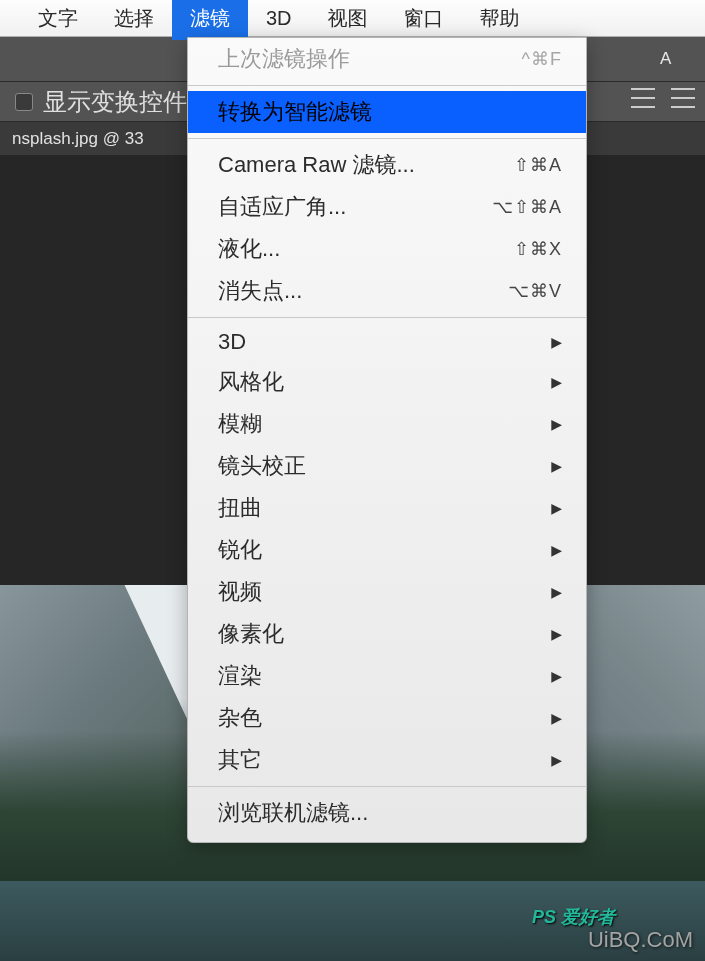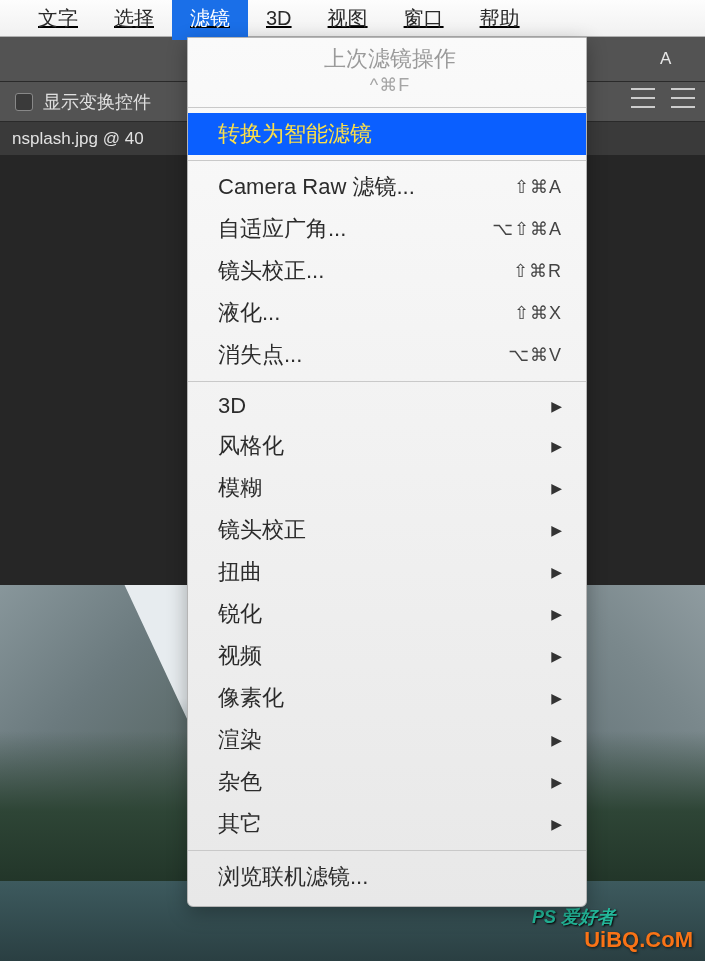--- a/index.html
+++ b/index.html
@@ -1,49 +1,49 @@
 <!DOCTYPE html>
 <html><head>
 <meta charset="utf-8">
 <style>
 * { margin: 0; padding: 0; box-sizing: border-box; font-family: -apple-system, "PingFang SC", "Helvetica Neue", Arial, sans-serif; }
 body { width: 705px; height: 961px; background: #535353; overflow: hidden; position: relative; }
 
-.menubar { background: linear-gradient(#fdfdfd, #f1f1f1); height: 37px; display: flex; align-items: center; padding: 0 20px; border-bottom: 1px solid #b0b0b0; text-decoration: underline; }
+.menubar { background: linear-gradient(#fdfdfd, #f1f1f1); height: 37px; display: flex; align-items: center; padding: 0 20px; border-bottom: 1px solid #b0b0b0; }
 .menu-item { font-size: 20px; color: #2a2a2a; padding: 8px 18px; cursor: default; }
 .menu-item.active { background: #1a6fe8; color: #fff; }
 
 .toolbar-row { background: #535353; height: 45px; display: flex; align-items: center; padding: 0 10px; border-bottom: 1px solid #2a2a2a; }
 .toolbar-text { color: #e8e8e8; font-size: 17px; margin-left: 650px; }
 
 .options-row { background: #535353; height: 40px; display: flex; align-items: center; padding: 0 15px; border-bottom: 1px solid #2a2a2a; }
 .checkbox { width: 18px; height: 18px; border: 1px solid #888; border-radius: 3px; background: #3a3a3a; margin-right: 10px; }
-.option-label { color: #e0e0e0; font-size: 18px; }
+.option-label { color: #e0e0e0; font-size: 24px; }
 
 .righticons { position: absolute; right: 10px; top: 88px; display: flex; gap: 16px; }
 .toolicon { width: 24px; height: 20px; display: flex; flex-direction: column; justify-content: space-between; }
 .toolicon .bar { height: 2px; background: #ccc; }
 
 .tab-row { background: #3a3a3a; height: 33px; display: flex; align-items: center; padding: 0 12px; }
 .tab-label { color: #e2e2e2; font-size: 17px; }
 
 .canvas-area { position: absolute; top: 155px; left: 0; right: 0; bottom: 0; background: #262626; }
 
 .mountain-img { position: absolute; top: 430px; left: 0; right: 0; bottom: 0; background: linear-gradient(to bottom, #e7ecef 0%, #e7ecef 30%, #b8c4c9 40%, #8fa3a9 50%, #4c5f51 75%, #2a3b32 100%); overflow: hidden; }
 .mountain-left { position: absolute; bottom: 0; left: -50px; width: 350px; height: 450px; background: linear-gradient(135deg, #9aa8ad 0%, #6b7a7e 40%, #3a4a3e 100%); clip-path: polygon(0 100%, 0 20%, 40% 0, 100% 100%); }
 .mountain-right { position: absolute; bottom: 150px; right: -30px; width: 250px; height: 350px; background: linear-gradient(225deg, #a5b0b5 0%, #7a888c 50%, #5a6a6e 100%); clip-path: polygon(100% 100%, 100% 10%, 50% 0, 0 100%); }
 .trees { position: absolute; bottom: 30px; left: 0; right: 0; height: 200px; background: linear-gradient(to top, #1a2b20 0%, #2e4536 60%, transparent 100%); }
 .lake { position: absolute; bottom: 0; left: 0; right: 0; height: 80px; background: linear-gradient(to bottom, #3d5a5e 0%, #2a3f42 100%); }
-.watermark2 { position: absolute; bottom: 8px; right: 12px; color: #f97316; font-size: 22px; font-weight: bold; text-shadow: 1px 1px 3px rgba(0,0,0,0.7); }
+.watermark2 { position: absolute; bottom: 8px; right: 12px; color: #a3a3a3; font-size: 22px; font-weight: normal; text-shadow: 1px 1px 3px rgba(0,0,0,0.7); }
 .psh { position: absolute; bottom: 32px; right: 90px; color: #23b89a; font-size: 18px; font-weight: bold; font-style: italic; text-shadow: 1px 1px 2px #000; }
 
 .dropdown { position: absolute; top: 37px; left: 187px; width: 400px; background: linear-gradient(#fafafa, #e8e8e8); border: 1px solid #b5b5b5; border-radius: 0 0 6px 6px; box-shadow: 0 6px 20px rgba(0,0,0,0.3); padding-bottom: 8px; }
 .dd-item { display: flex; align-items: center; justify-content: space-between; padding: 6px 24px 6px 30px; font-size: 22px; color: #2c2c2c; min-height: 35px; }
-.dd-item.disabled { color: #9a9a9a; flex-direction: column; }
-.dd-item.selected { background: #0a5fff; color: #fde047; }
+.dd-item.disabled { color: #9a9a9a; }
+.dd-item.selected { background: #0a5fff; color: #000000; }
 .dd-sep { height: 1px; background: #c9c9c9; margin: 5px 0; }
 .shortcut { font-size: 18px; color: #444; letter-spacing: 1px; }
 .dd-item.disabled .shortcut { color: #a5a5a5; }
 .arrow { font-size: 14px; color: #333; }
 </style>
 </head>
 <body>
 
 <div class="menubar">
   <div class="menu-item">文字</div>
@@ -71,21 +71,21 @@
       <div class="bar"></div>
     </div>
   <div class="toolicon">
       <div class="bar"></div>
       <div class="bar"></div>
       <div class="bar"></div>
     </div>
 </div>
 
 <div class="tab-row">
-  <span class="tab-label">nsplash.jpg @ 40</span>
+  <span class="tab-label">nsplash.jpg @ 33</span>
 </div>
 
 <div class="canvas-area">
   <div class="mountain-img">
     <div class="mountain-right"></div>
     <div class="mountain-left"></div>
     <div class="trees"></div>
     <div class="lake"></div>
   </div>
   <div class="psh">PS 爱好者</div>
@@ -103,24 +103,20 @@
   </div>
   <div class="dd-sep"></div>
 
   <div class="dd-item">
     <span>Camera Raw 滤镜...</span>
     <span class="shortcut">⇧⌘A</span>
   </div>
   <div class="dd-item">
     <span>自适应广角...</span>
     <span class="shortcut">⌥⇧⌘A</span>
-  </div>
-  <div class="dd-item">
-    <span>镜头校正...</span>
-    <span class="shortcut">⇧⌘R</span>
   </div>
   <div class="dd-item">
     <span>液化...</span>
     <span class="shortcut">⇧⌘X</span>
   </div>
   <div class="dd-item">
     <span>消失点...</span>
     <span class="shortcut">⌥⌘V</span>
   </div>
 

